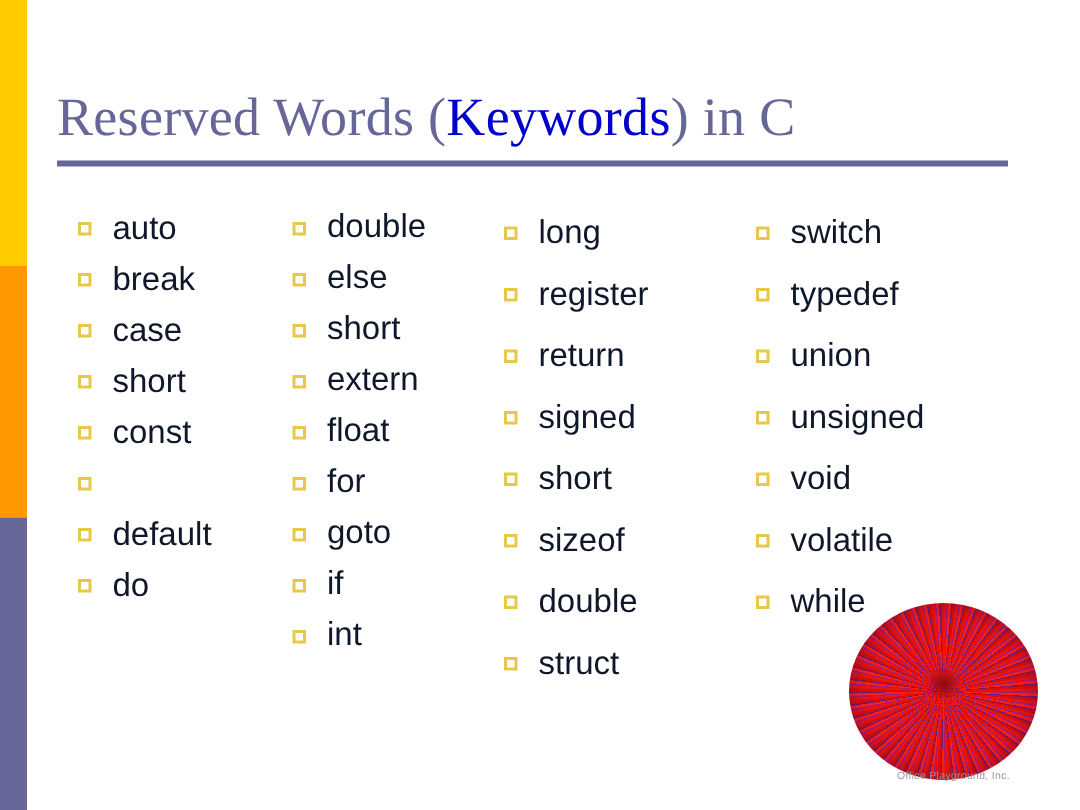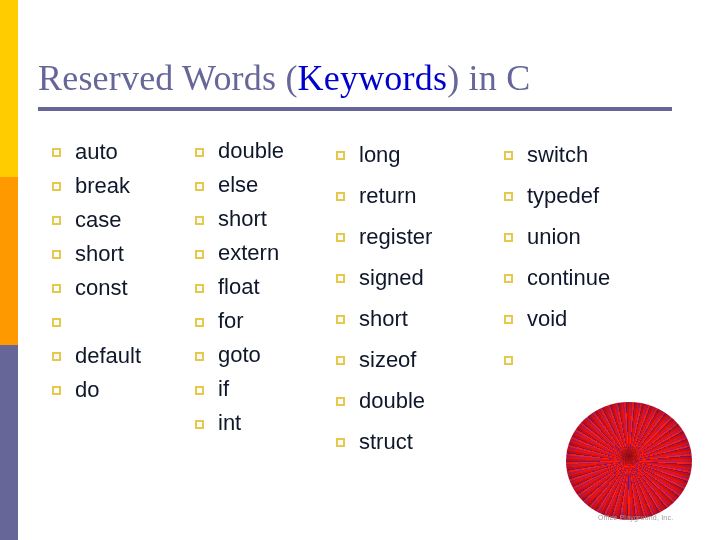--- a/index.html
+++ b/index.html
@@ -237,25 +237,25 @@
           <span class="klabel">int</span>
         </div>
       </div>
     <div class="kcol kcol-2">
         <div class="kitem">
           <span class="bullet"></span>
           <span class="klabel">long</span>
         </div>
         <div class="kitem">
           <span class="bullet"></span>
+          <span class="klabel">register</span>
+        </div>
+        <div class="kitem">
+          <span class="bullet"></span>
           <span class="klabel">return</span>
-        </div>
-        <div class="kitem">
-          <span class="bullet"></span>
-          <span class="klabel">register</span>
         </div>
         <div class="kitem">
           <span class="bullet"></span>
           <span class="klabel">signed</span>
         </div>
         <div class="kitem">
           <span class="bullet"></span>
           <span class="klabel">short</span>
         </div>
         <div class="kitem">
@@ -279,28 +279,33 @@
         <div class="kitem">
           <span class="bullet"></span>
           <span class="klabel">typedef</span>
         </div>
         <div class="kitem">
           <span class="bullet"></span>
           <span class="klabel">union</span>
         </div>
         <div class="kitem">
           <span class="bullet"></span>
-          <span class="klabel">continue</span>
+          <span class="klabel">unsigned</span>
         </div>
         <div class="kitem">
           <span class="bullet"></span>
           <span class="klabel">void</span>
         </div>
         <div class="kitem">
           <span class="bullet"></span>
+          <span class="klabel">volatile</span>
+        </div>
+        <div class="kitem">
+          <span class="bullet"></span>
+          <span class="klabel">while</span>
         </div>
       </div>
   </div>
 
   <div class="pom-wrap">
     <div class="pom"></div>
     <div class="pom-caption">Office Playground, Inc.</div>
   </div>
 
 </div>

